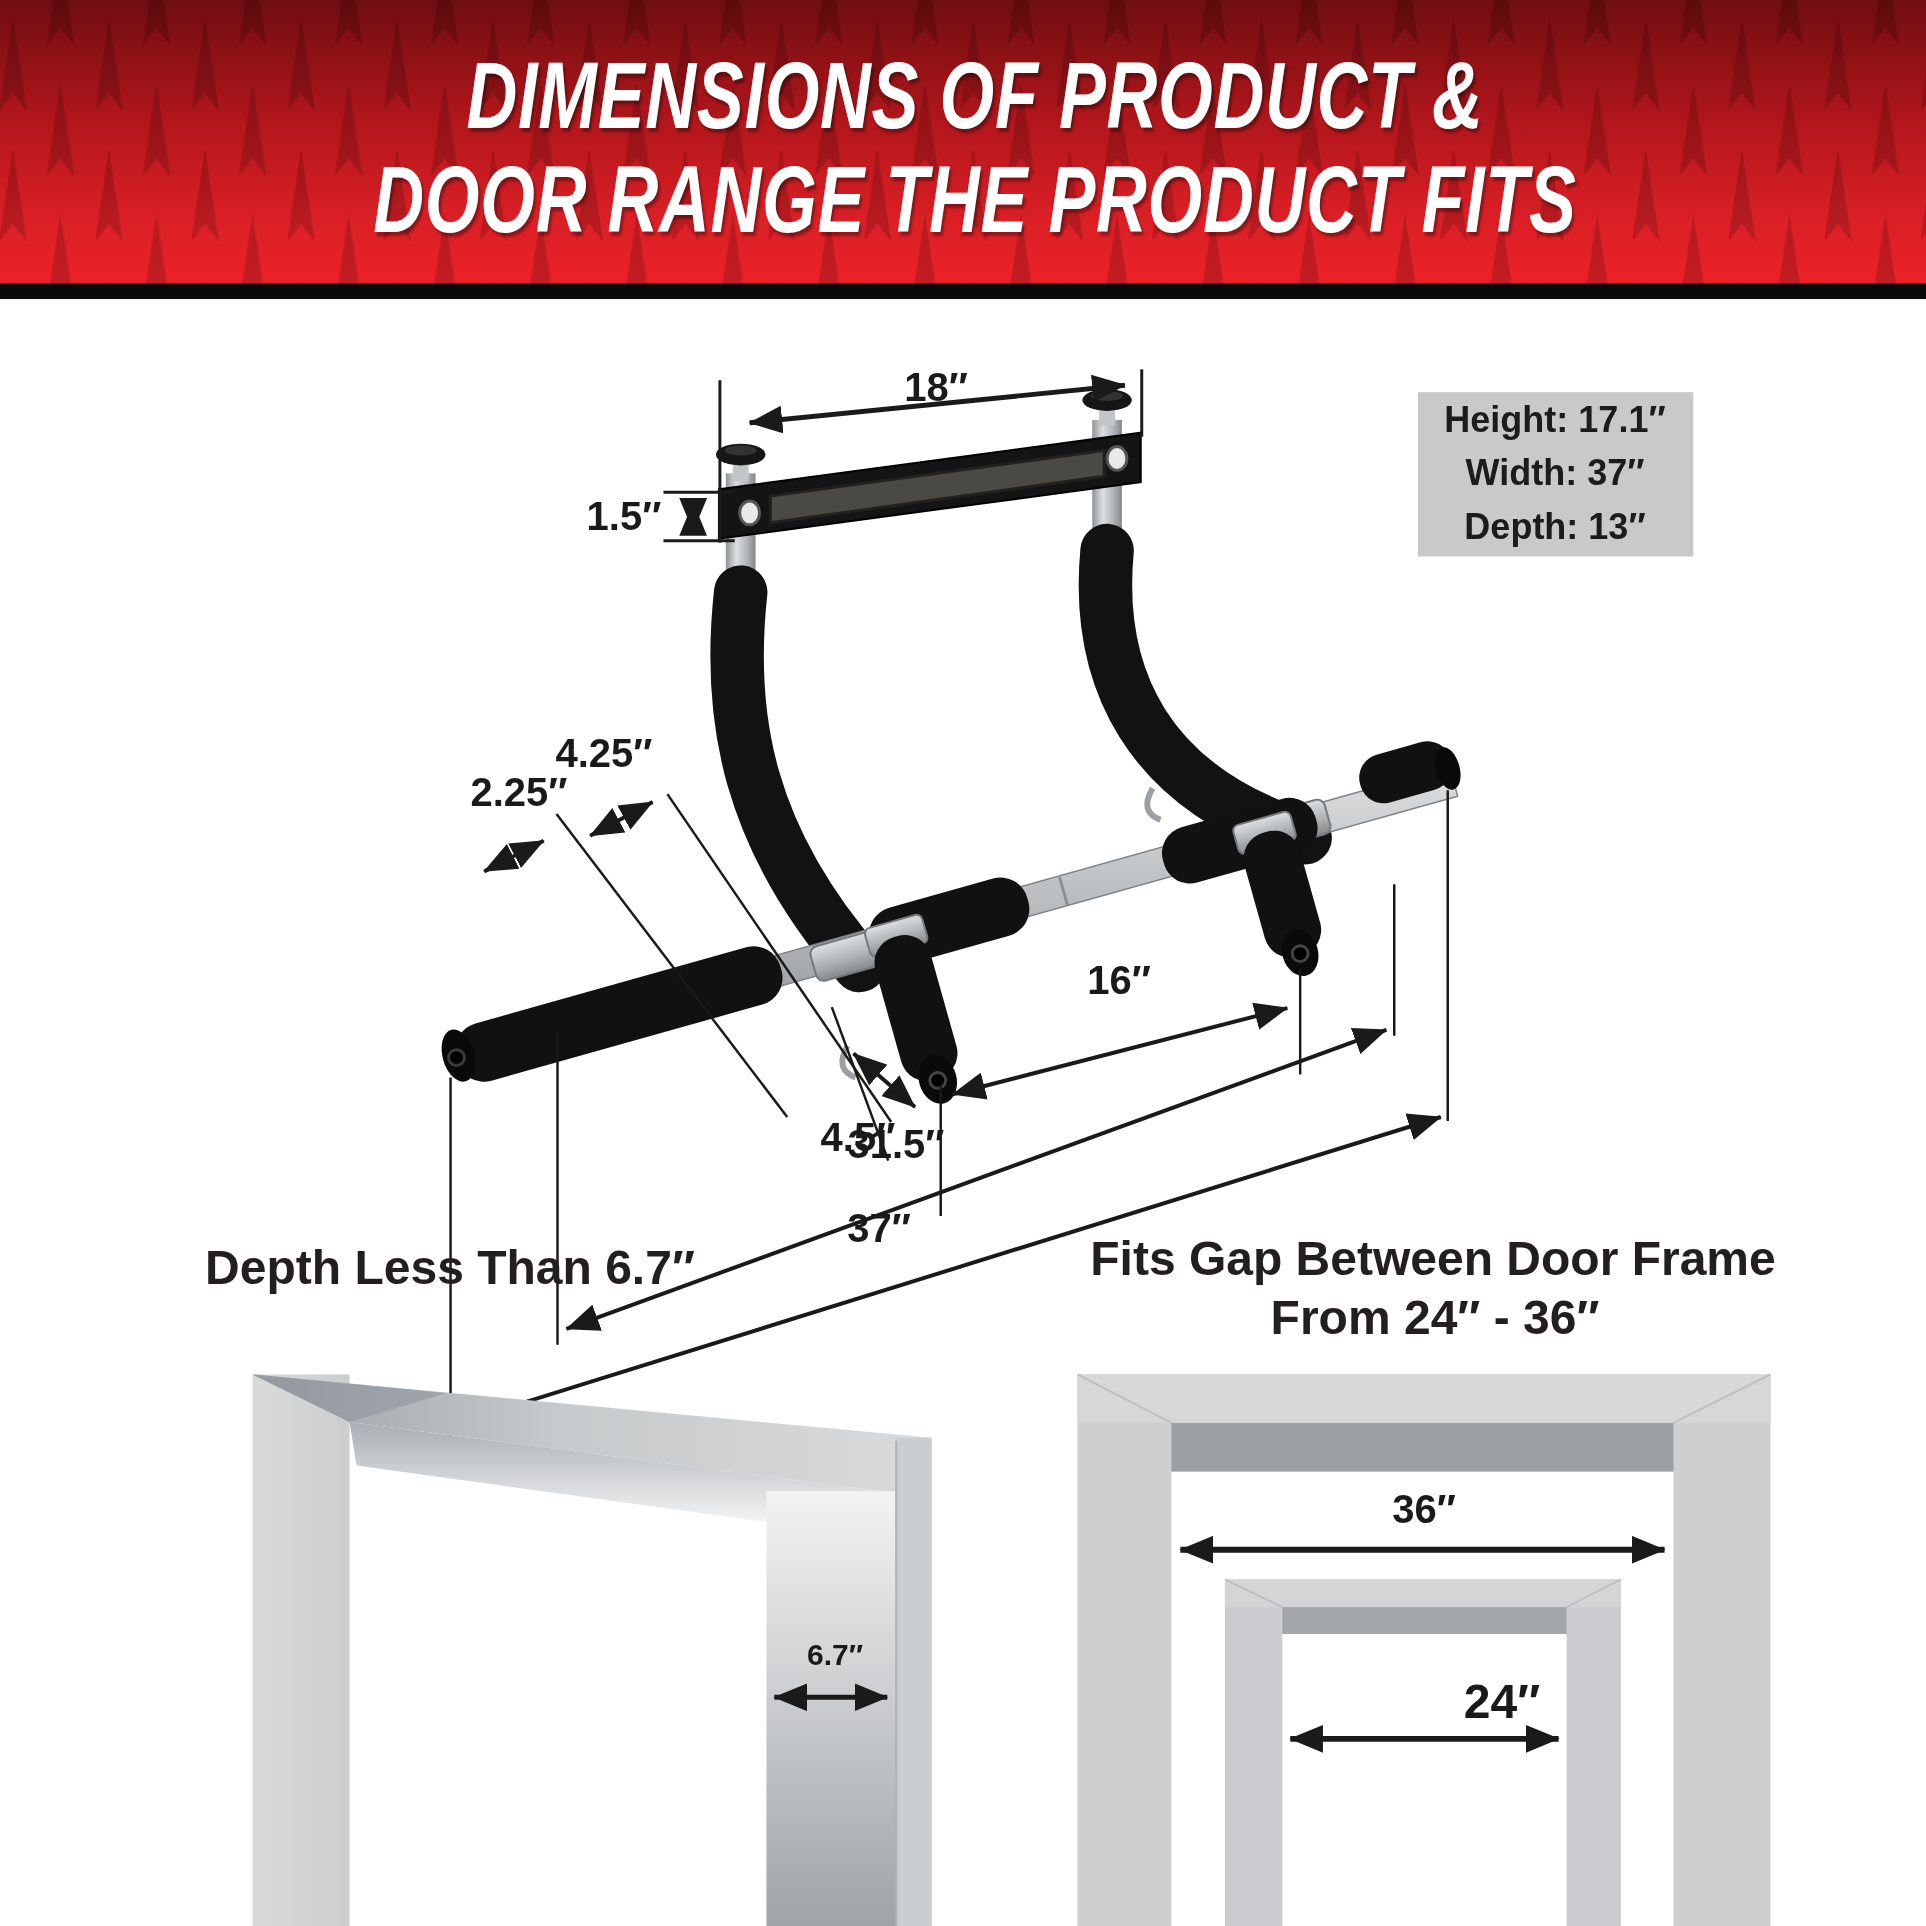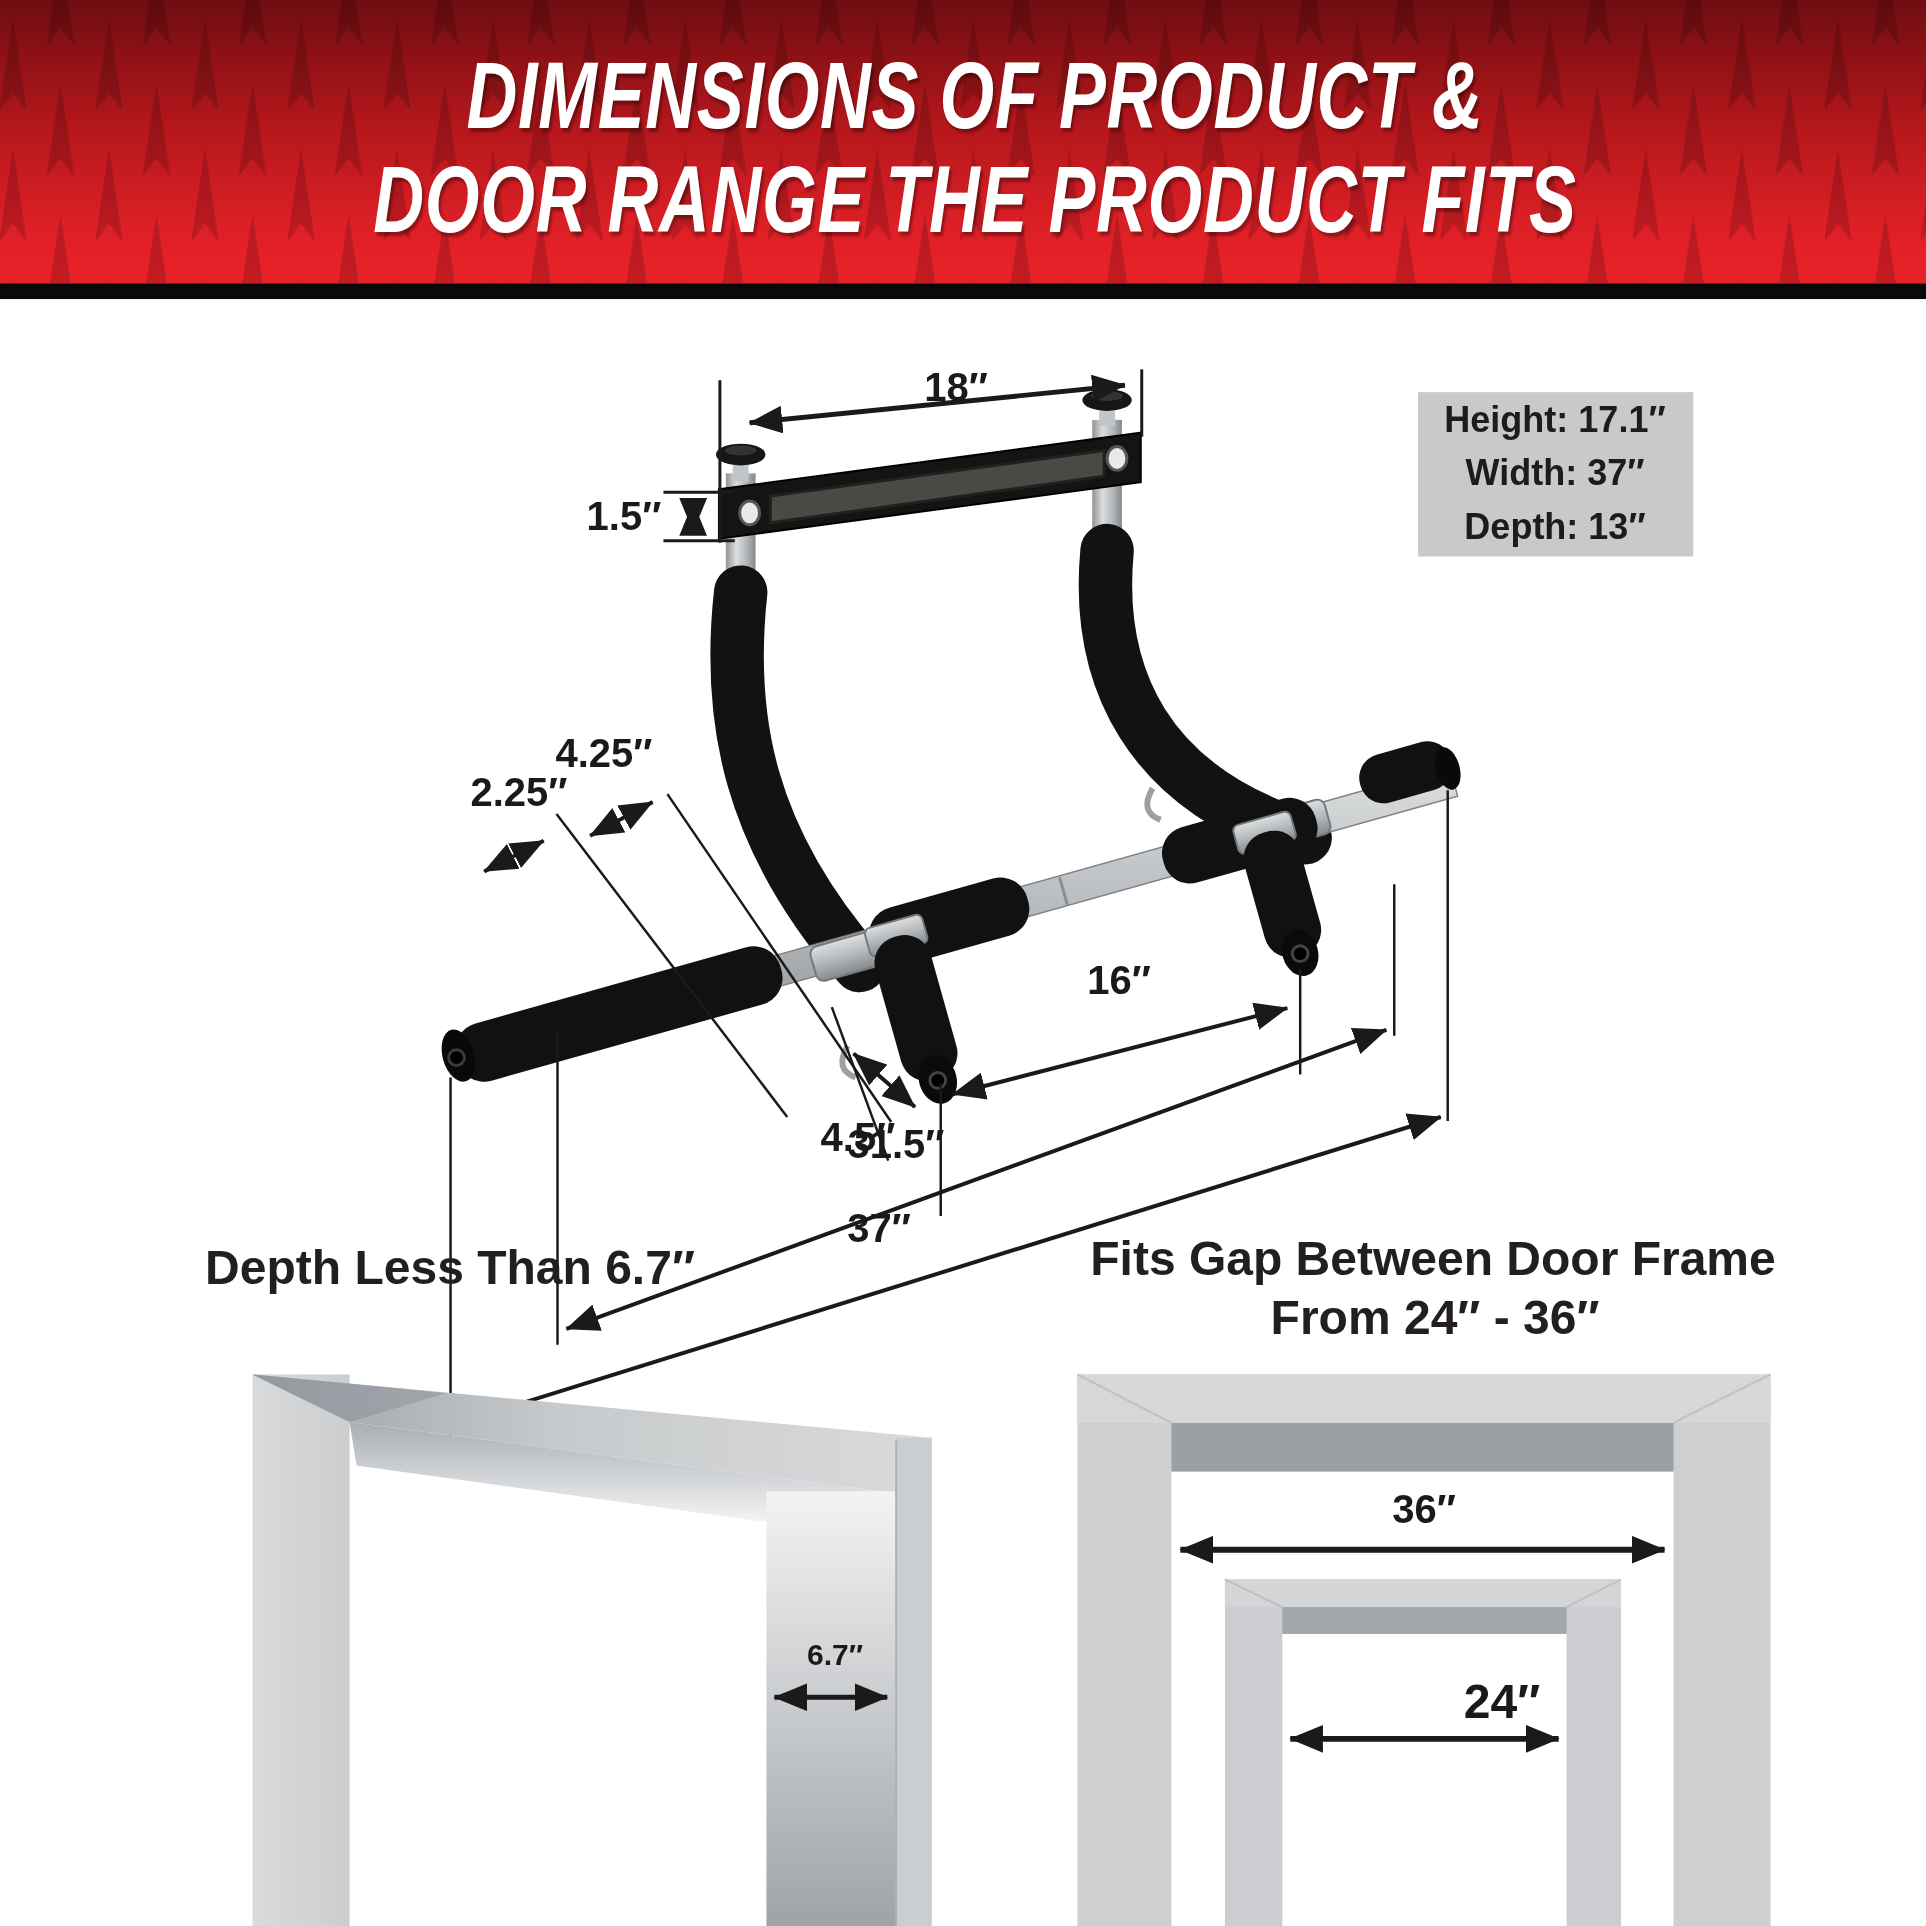--- a/index.html
+++ b/index.html
@@ -186,21 +186,21 @@
   </g>
 </svg>
 
 <div class="txt banner-line" style="left:975px;top:95px;font-size:95px;">DIMENSIONS OF PRODUCT &amp;</div>
 <div class="txt banner-line" style="left:975px;top:199px;font-size:95px;">DOOR RANGE THE PRODUCT FITS</div>
 
 <div class="spec-line" style="left:1555px;top:420px;font-size:36px;">Height: 17.1″</div>
 <div class="spec-line" style="left:1555px;top:473px;font-size:36px;text-align:right;">Width: 37″</div>
 <div class="spec-line" style="left:1555px;top:527px;font-size:36px;">Depth: 13″</div>
 
-<div class="txt" style="left:936px;top:387px;font-size:40px;margin-left:20px;">18″</div>
+<div class="txt" style="left:936px;top:387px;font-size:40px;">18″</div>
 <div class="txt" style="left:624px;top:516px;font-size:40px;">1.5″</div>
 <div class="txt" style="left:519px;top:792px;font-size:40px;">2.25″</div>
 <div class="txt" style="left:604px;top:753px;font-size:40px;">4.25″</div>
 <div class="txt" style="left:858px;top:1137px;font-size:40px;">4.5″</div>
 <div class="txt" style="left:1119px;top:980px;font-size:40px;">16″</div>
 <div class="txt" style="left:896px;top:1144px;font-size:40px;">31.5″</div>
 <div class="txt" style="left:879px;top:1228px;font-size:40px;">37″</div>
 
 <div class="txt section-title" style="left:450px;top:1268px;font-size:48px;">Depth Less Than 6.7″</div>
 <div class="txt" style="left:835px;top:1655px;font-size:30px;">6.7″</div>

